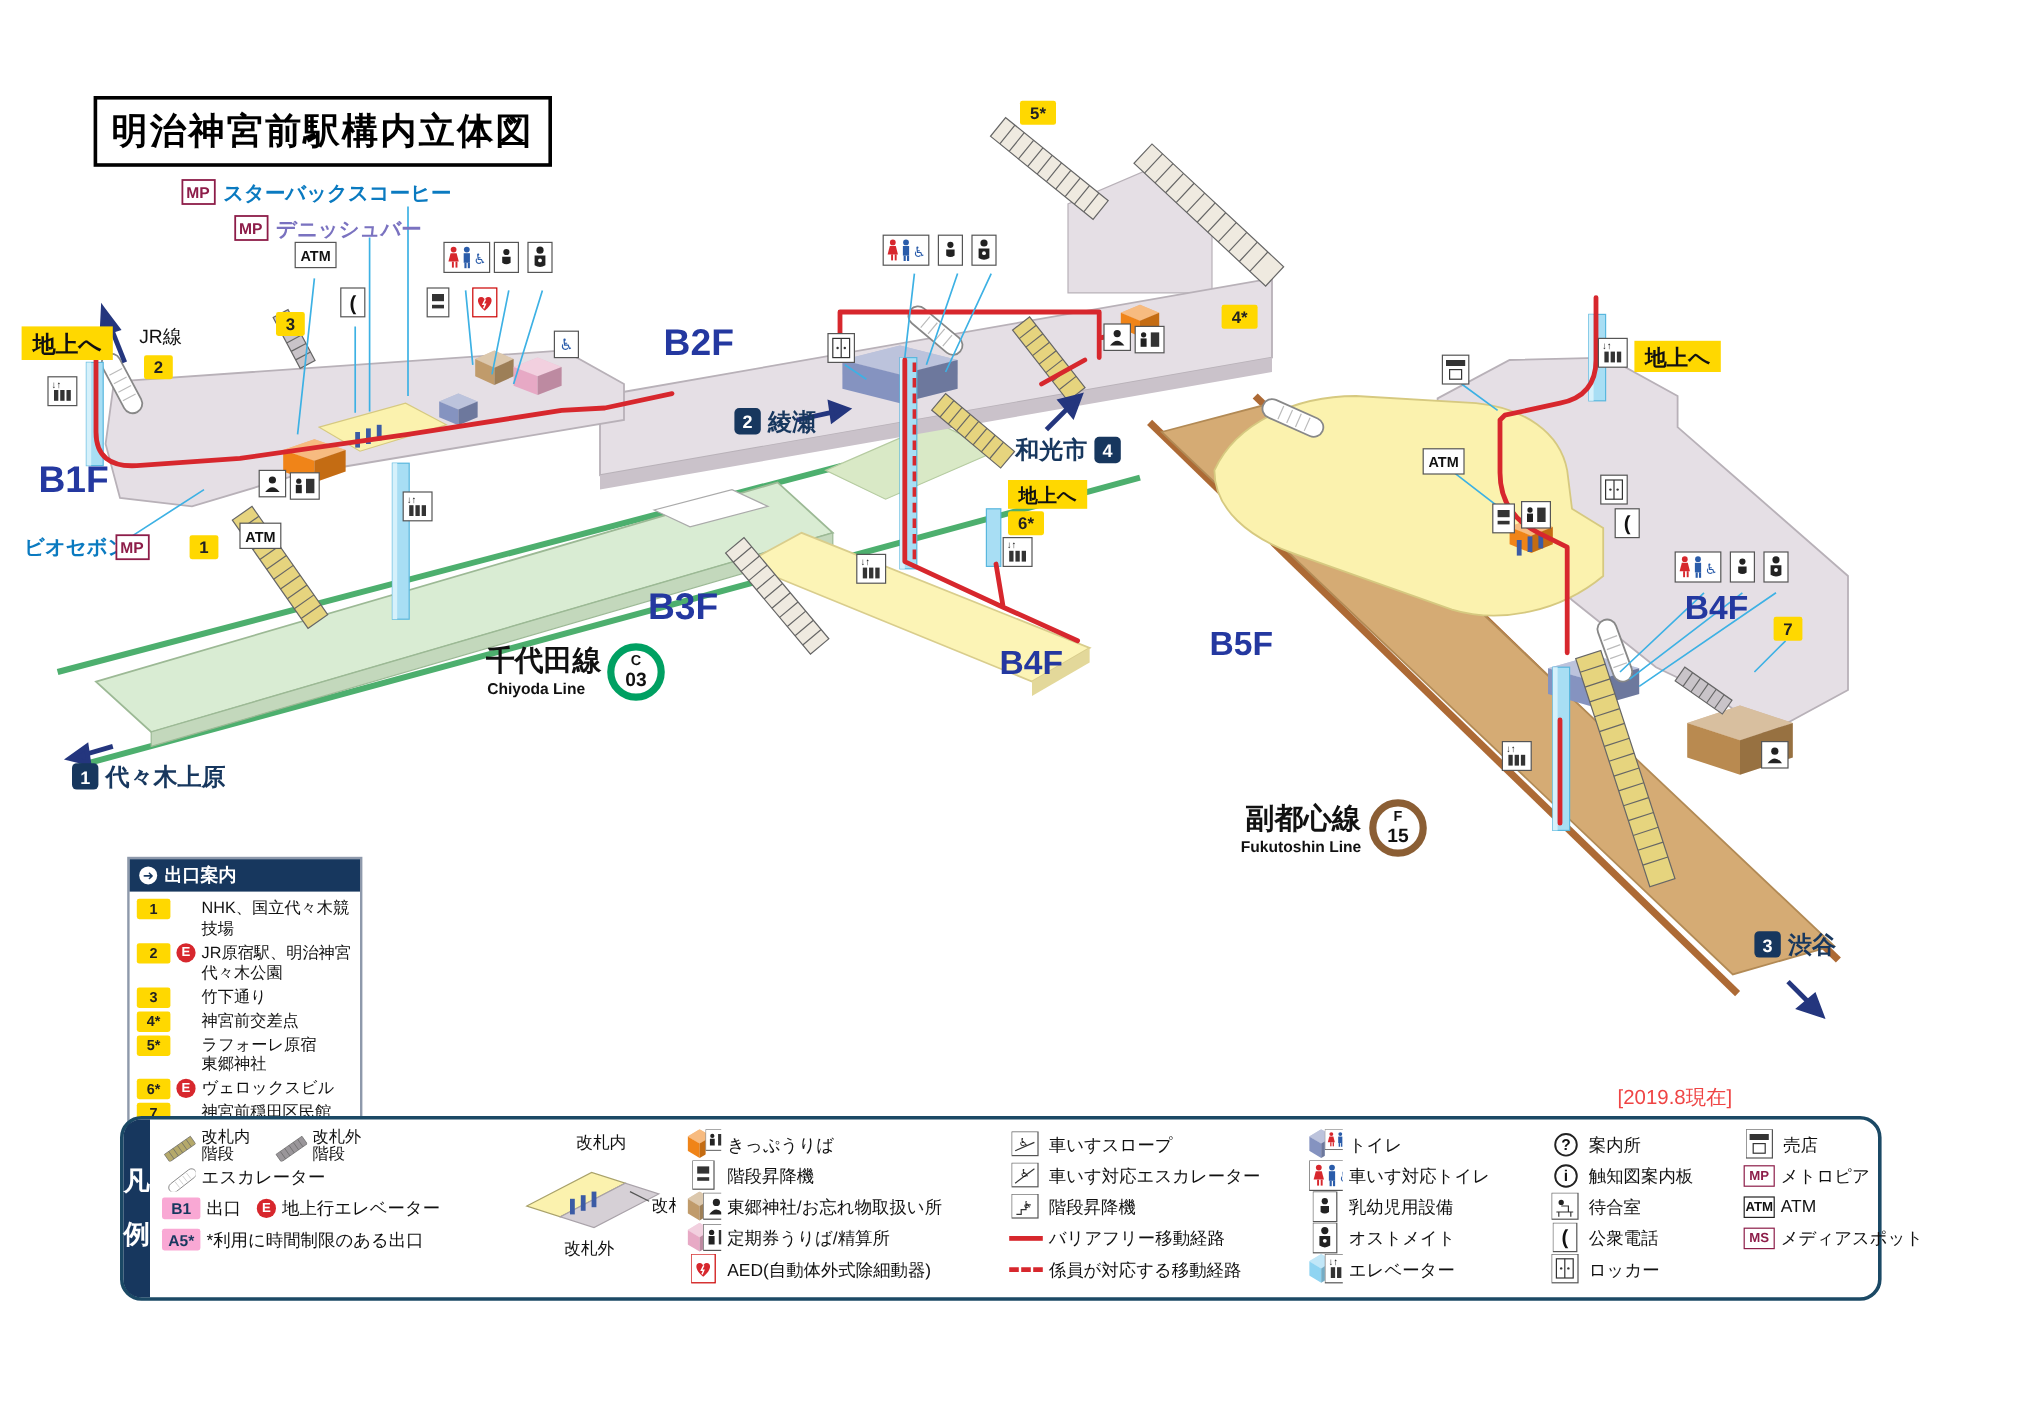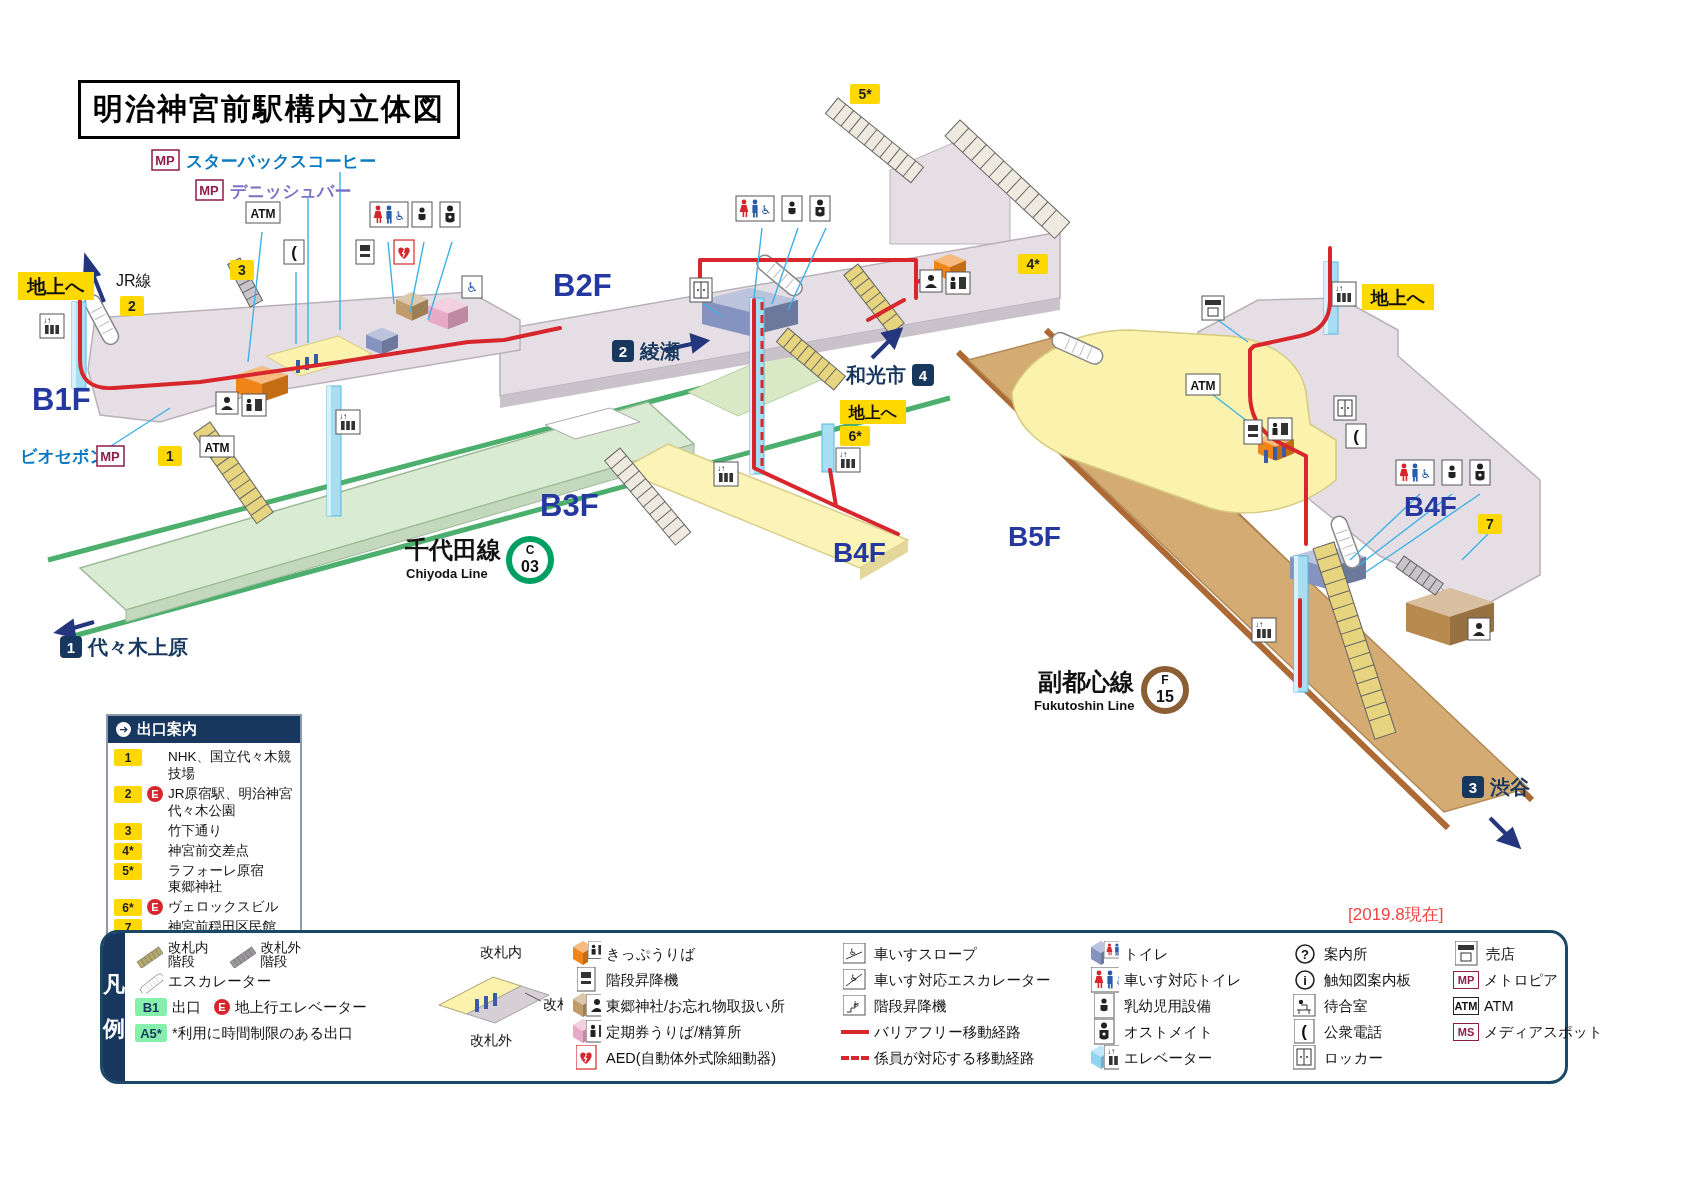--- a/index.html
+++ b/index.html
@@ -27,21 +27,21 @@
   .legend{position:absolute;left:100px;top:930px;width:1462px;height:148px;background:#fff;
           border:3px solid #1b4965;border-radius:18px;display:flex;}
   .legend .tab{width:42px;background:#17375e;border-radius:14px 0 0 14px;color:#fff;
                display:flex;flex-direction:column;align-items:center;justify-content:center;gap:14px;
                font-size:22px;font-weight:bold;}
   .legend .cols{flex:1;display:flex;gap:10px;padding:8px 10px;align-items:flex-start;}
   .lcol{display:flex;flex-direction:column;justify-content:flex-start;}
   .lrow{display:flex;align-items:center;gap:5px;min-height:26px;font-size:14.5px;color:#111;}
   .lrow .ic{display:flex;align-items:center;justify-content:center;width:28px;}
   .l2{line-height:1.0;font-size:13.5px;}
-  .bb{display:inline-flex;align-items:center;justify-content:center;background:#86efac;color:#17375e;
+  .bb{display:inline-flex;align-items:center;justify-content:center;background:#f9a8d4;color:#17375e;
       font-weight:bold;font-size:13px;min-width:26px;height:18px;border-radius:2px;padding:0 3px;}
   .sqbadge{display:inline-flex;align-items:center;justify-content:center;border:1.5px solid #8d1d49;
            color:#8d1d49;background:#fff;font-weight:bold;font-size:11px;min-width:24px;height:16px;}
   .sqbadge.blk{border-color:#222;color:#111;}
   .sw-solid{width:38px;border-top:4px solid #d7272d;}
   .sw-dash{width:38px;border-top:4px dashed #d7272d;}
 </style>
 </head>
 <body>
 

